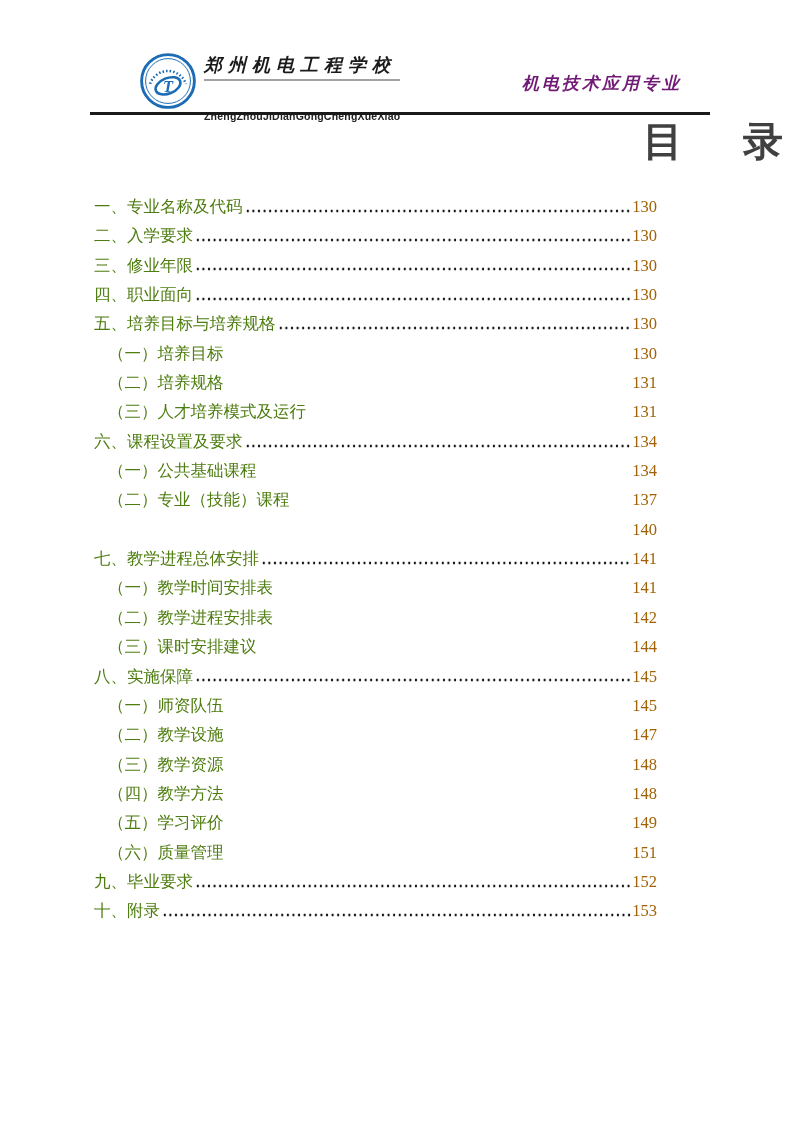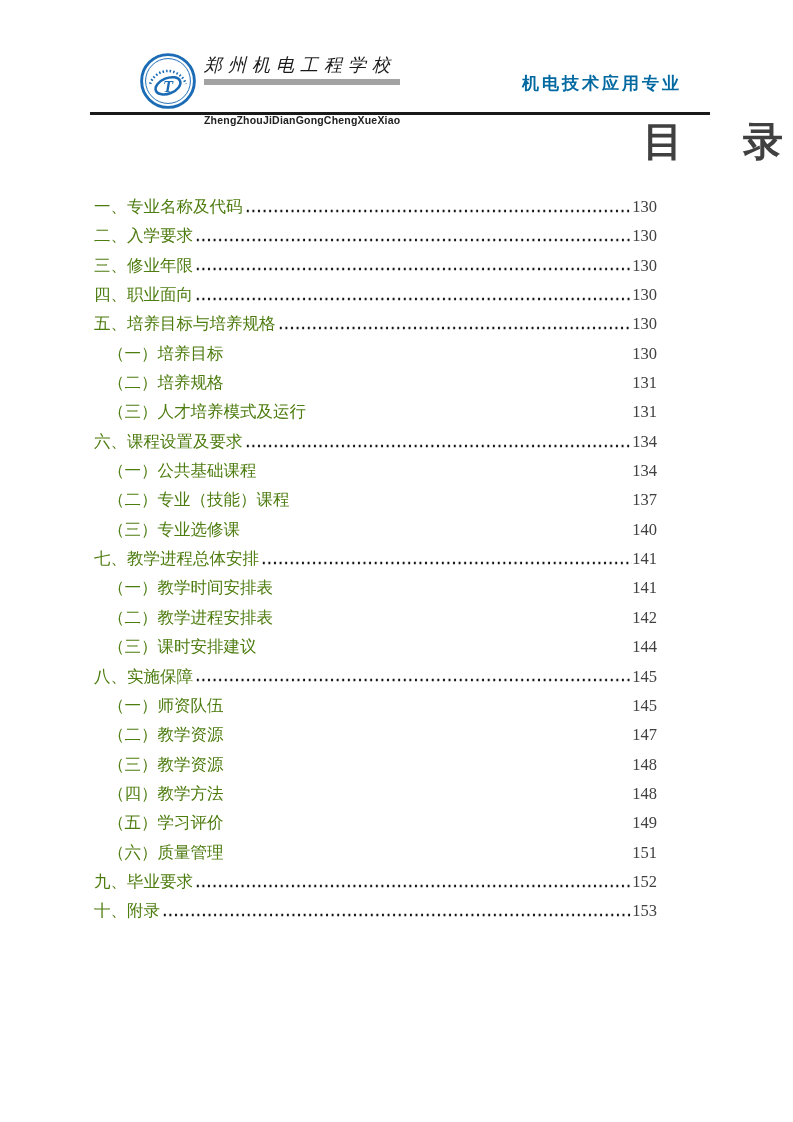--- a/index.html
+++ b/index.html
@@ -19,48 +19,49 @@
     position: absolute;
     left: 139px; top: 52px;
     width: 58px; height: 58px;
   }
   .name-block {
     position: absolute;
     left: 204px; top: 54px;
   }
   .school-name {
     font-family: "Liberation Serif", serif;
-    font-weight: 400;
+    font-weight: 700;
     font-style: italic;
     font-size: 18px;
     line-height: 23px;
     letter-spacing: 6px;
     color: #1a1a1a;
-    border-bottom: 6px solid #a3a3a3;
+    border-bottom: 2px solid #a3a3a3;
     padding-bottom: 2px;
     white-space: nowrap;
   }
   .school-pinyin {
     font-family: "Liberation Sans", sans-serif;
     font-weight: 700;
     font-size: 10.5px;
     line-height: 15px;
     letter-spacing: 0.2px;
     color: #222;
     white-space: nowrap;
     margin-top: 28px;
   }
   .hdr-right {
     position: absolute;
     right: 111px; top: 72px;
     font-family: "Liberation Serif", serif;
     font-weight: 700;
+    font-style: italic;
     font-size: 17px;
     letter-spacing: 3px;
-    color: #0369a1;
+    color: #701a75;
     white-space: nowrap;
   }
   .hdr-rule {
     position: absolute;
     left: 90px; top: 112px;
     width: 620px; height: 3px;
     background: #1a1a1a;
   }
 
   
@@ -102,21 +103,21 @@
     flex: 1 1 auto;
     margin-left: 1px;
     background-image: radial-gradient(circle, #151515 1.15px, transparent 1.45px);
     background-size: 5.6px 5.6px;
     background-repeat: repeat-x;
     background-position: left 1px bottom 8px;
   }
   .toc-page {
     flex: 0 0 auto;
     font-family: "Liberation Serif", serif;
-    color: #404040;
+    color: #a16207;
   }
 </style>
 </head>
 <body>
 
 <div class="page">
 
   <svg class="logo" viewBox="0 0 60 60" aria-hidden="true">
     <circle cx="30" cy="30" r="27.3" fill="#ffffff" stroke="#1b6cb5" stroke-width="3"></circle>
     <circle cx="30" cy="30" r="23.2" fill="none" stroke="#1b6cb5" stroke-width="1"></circle>
@@ -186,21 +187,20 @@
         <span class="toc-label">（一）公共基础课程</span>
         <span class="toc-dots"></span>
         <span class="toc-page">134</span>
       </div>
       <div class="toc-row lvl2">
         <span class="toc-label">（二）专业（技能）课程</span>
         <span class="toc-dots"></span>
         <span class="toc-page">137</span>
       </div>
       <div class="toc-row lvl2">
-        <span class="toc-label">（三）专业选修课</span>
         <span class="toc-dots"></span>
         <span class="toc-page">140</span>
       </div>
       <div class="toc-row">
         <span class="toc-label">七、教学进程总体安排</span>
         <span class="toc-dots"></span>
         <span class="toc-page">141</span>
       </div>
       <div class="toc-row lvl2">
         <span class="toc-label">（一）教学时间安排表</span>
@@ -221,21 +221,21 @@
         <span class="toc-label">八、实施保障</span>
         <span class="toc-dots"></span>
         <span class="toc-page">145</span>
       </div>
       <div class="toc-row lvl2">
         <span class="toc-label">（一）师资队伍</span>
         <span class="toc-dots"></span>
         <span class="toc-page">145</span>
       </div>
       <div class="toc-row lvl2">
-        <span class="toc-label">（二）教学资源</span>
+        <span class="toc-label">（二）教学设施</span>
         <span class="toc-dots"></span>
         <span class="toc-page">147</span>
       </div>
       <div class="toc-row lvl2">
         <span class="toc-label">（三）教学资源</span>
         <span class="toc-dots"></span>
         <span class="toc-page">148</span>
       </div>
       <div class="toc-row lvl2">
         <span class="toc-label">（四）教学方法</span>

